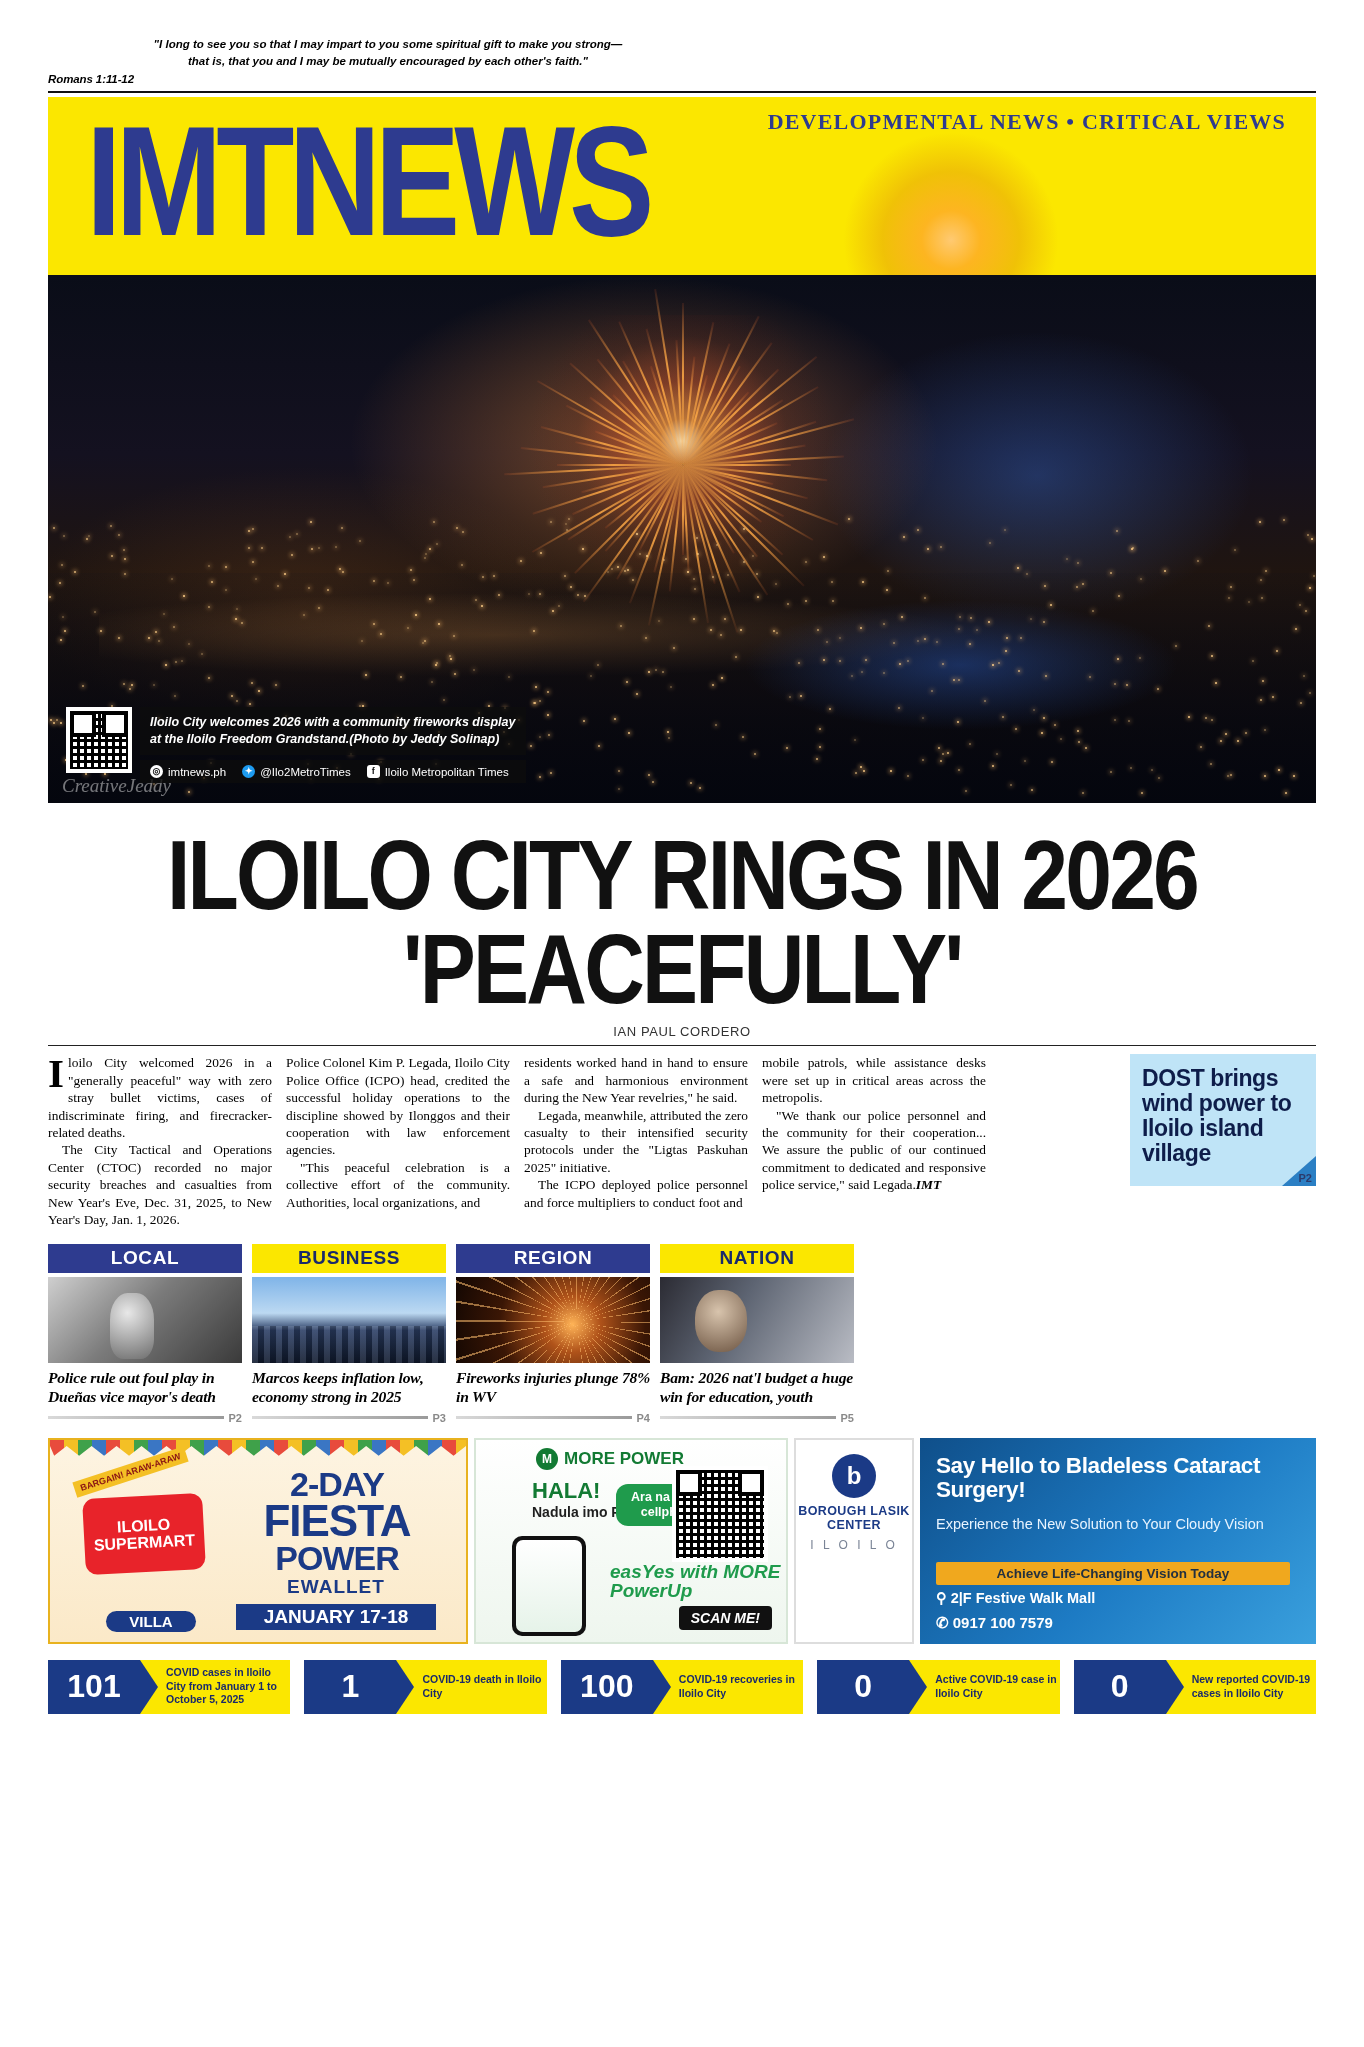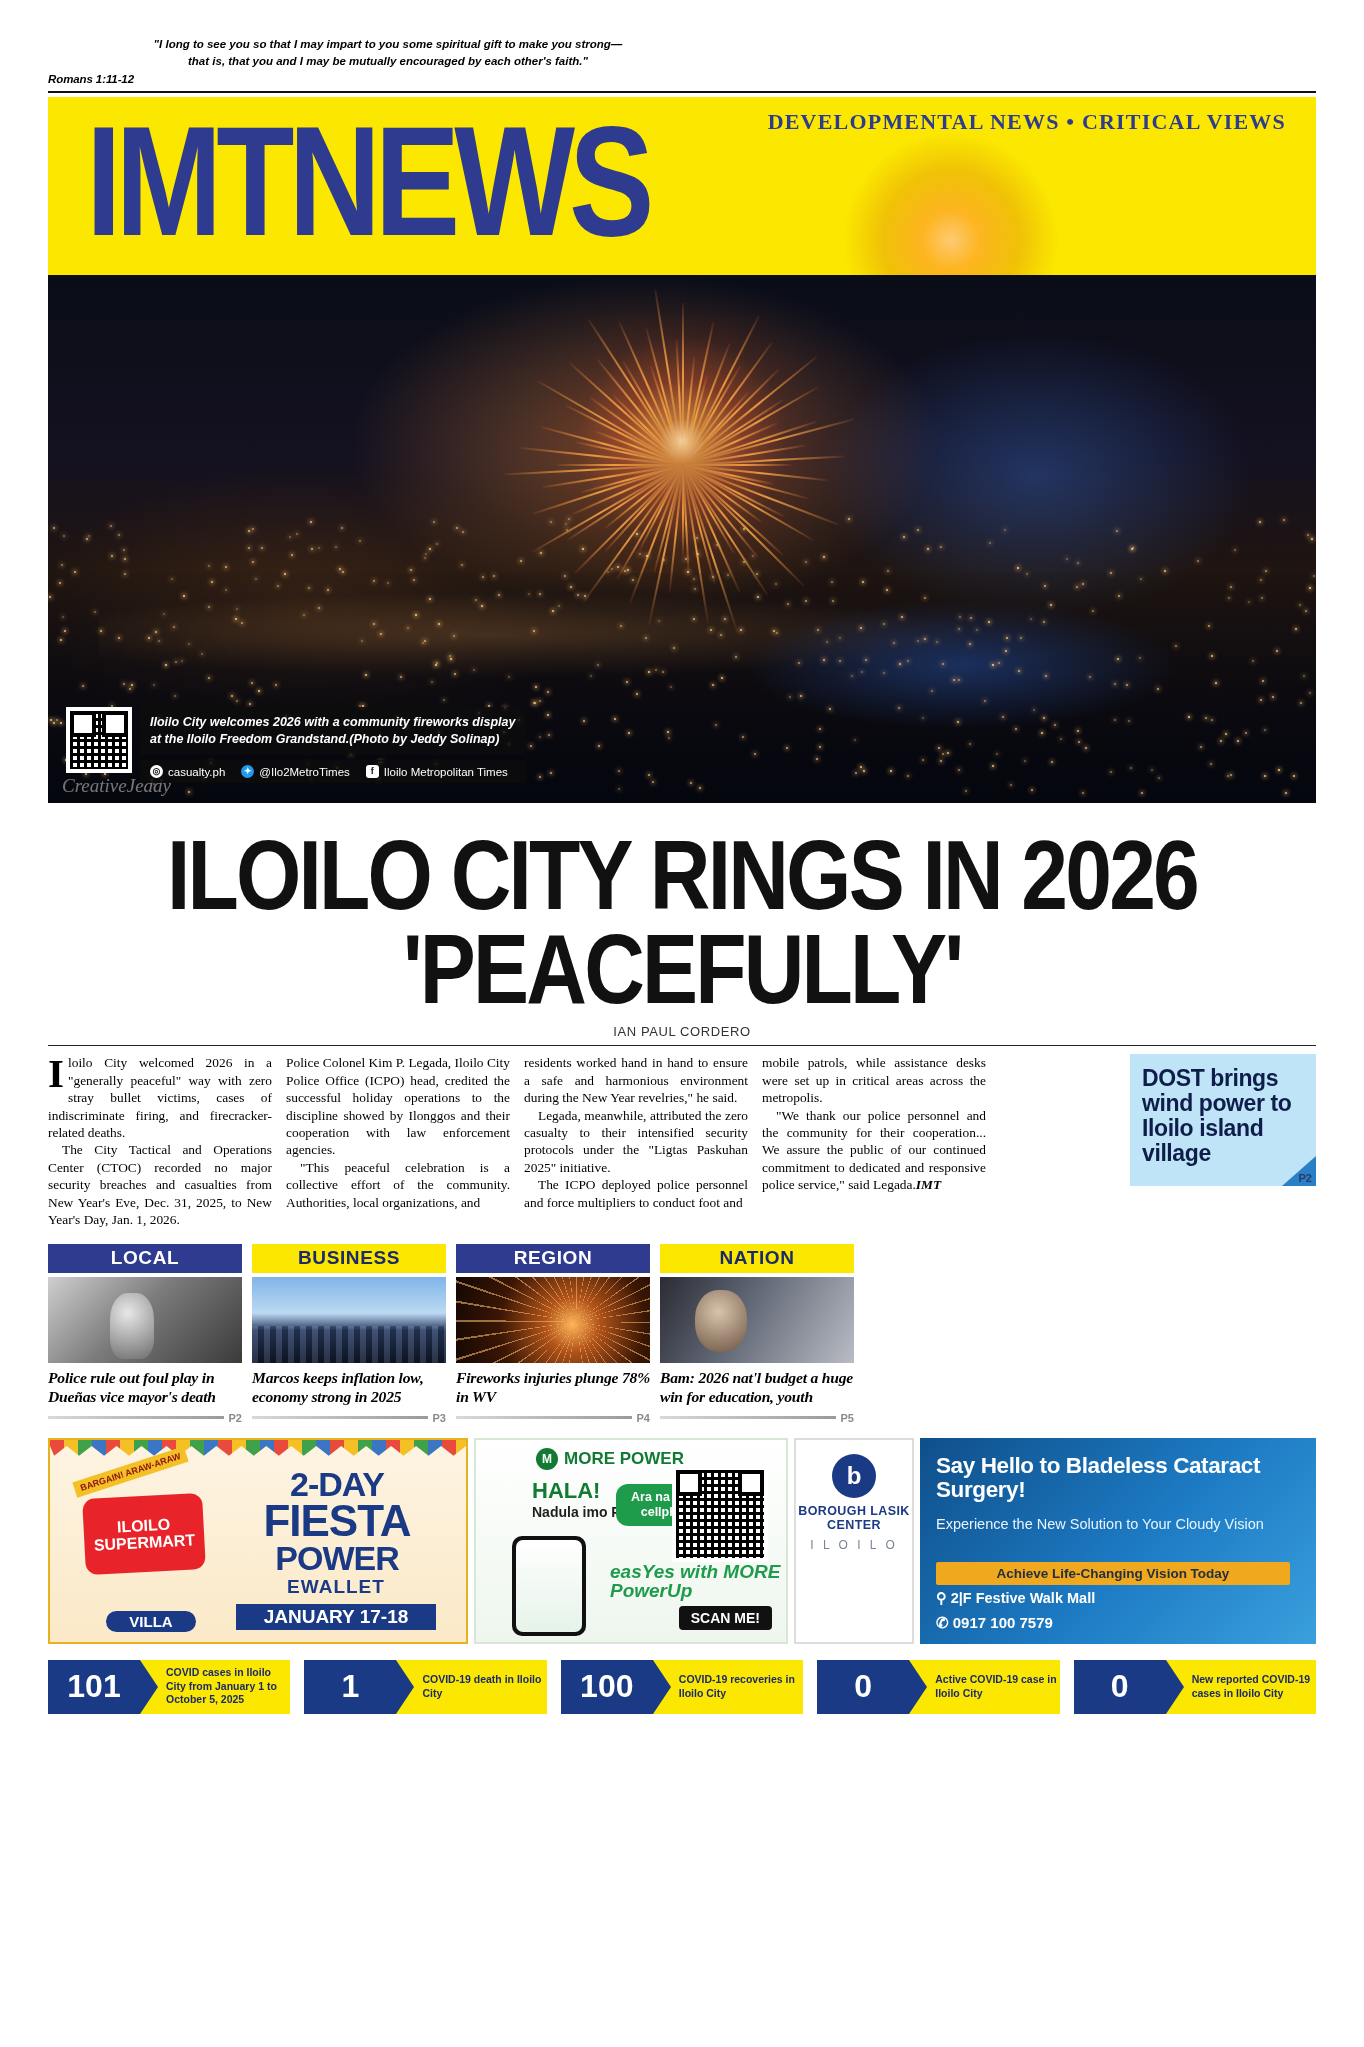--- a/index.html
+++ b/index.html
@@ -296,21 +296,21 @@
     border-radius:10px; padding:4px;
   }
   .ad2-screen { width:100%; height:100%; background:linear-gradient(180deg,#fff,#e6f3e9); border-radius:7px; }
   .ad2-easy {
     position:absolute; left:134px; top:122px; color:#1f9b4c; font-weight:900;
     font-style:italic; font-size:19px; line-height:1.0;
   }
   .ad2-qr { position:absolute; right:18px; top:26px; width:96px; height:96px; background:#fff; padding:4px; }
   .ad2-scan {
     position:absolute; right:14px; bottom:12px; background:#111; color:#fff;
-    font-weight:900; font-size:14px; padding:4px 12px; border-radius:4px;
+    font-weight:900; font-size:14px; padding:4px 12px; border-radius:4px;font-style:italic;
   }
 
   .ad3 { width: 120px; background:#fff; border:2px solid #ddd; }
   .ad3-logo {
     position:absolute; left:50%; top:14px; margin-left:-22px; width:44px; height:44px;
     border-radius:50%; background:#1b3a86; color:#fff; font-weight:900; font-size:24px;
     text-align:center; line-height:44px;
   }
   .ad3-name {
     position:absolute; left:0; right:0; top:64px; text-align:center;
@@ -872,21 +872,21 @@
 
     <div class="cap-wrap">
       <div class="qr">
           <div class="qr-inner"></div>
         </div>
       <div class="cap-col">
         <div class="cap-text">Iloilo City welcomes 2026 with a community fireworks display at the Iloilo Freedom Grandstand.(Photo by Jeddy Solinap)</div>
         <div class="cap-social">
           <div class="soc">
             <span class="soc-ic">◎</span>
-            <span>casualty.ph</span>
+            <span>imtnews.ph</span>
           </div>
           <div class="soc">
             <span class="soc-ic tw">✦</span>
             <span>@Ilo2MetroTimes</span>
           </div>
           <div class="soc">
             <span class="soc-ic sq">f</span>
             <span>Iloilo Metropolitan Times</span>
           </div>
         </div>

